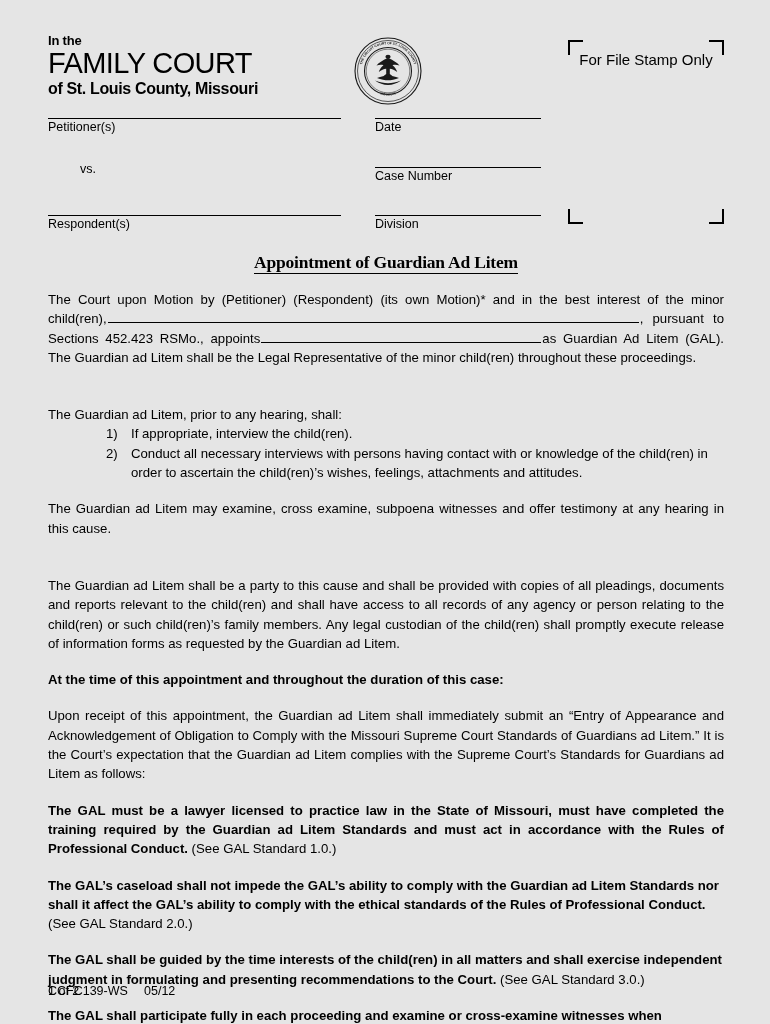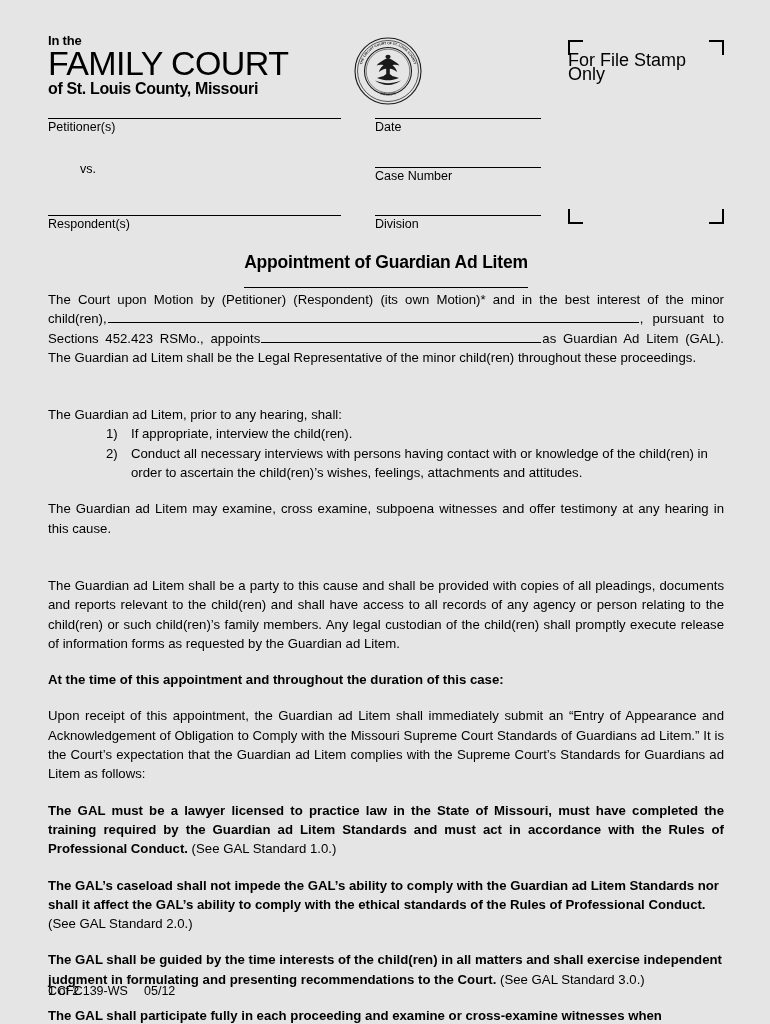--- a/index.html
+++ b/index.html
@@ -36,21 +36,21 @@
     top: 0;
     width: 300px;
   }
   .court-inthe {
     font-size: 13px;
     font-weight: bold;
     line-height: 14px;
     letter-spacing: -0.2px;
   }
   .court-name {
-    font-size: 34px;
+    font-size: 29px;
     font-weight: normal;
     line-height: 31px;
     letter-spacing: -0.6px;
     margin-top: 0px;
   }
   .court-county {
     font-size: 16px;
     font-weight: bold;
     line-height: 18px;
     letter-spacing: -0.35px;
@@ -82,21 +82,22 @@
   }
   .fs-tl { left: 0; top: 0; border-left: 2px solid #000; border-top: 2px solid #000; }
   .fs-tr { right: 0; top: 0; border-right: 2px solid #000; border-top: 2px solid #000; }
   .fs-bl { left: 0; bottom: 0; border-left: 2px solid #000; border-bottom: 2px solid #000; }
   .fs-br { right: 0; bottom: 0; border-right: 2px solid #000; border-bottom: 2px solid #000; }
   .fs-label {
     position: absolute;
     left: 0;
     top: 13px;
     width: 100%;
-    font-size: 18px;
+    text-align: center;
+    font-size: 15px;
     line-height: 14px;
   }
 
   
   .caption {
     position: absolute;
     left: 48px;
     top: 118px;
     width: 676px;
     height: 120px;
@@ -132,21 +133,22 @@
   }
   .doc-title {
     text-align: center;
     font-size: 17.5px;
     font-weight: bold;
     letter-spacing: -0.2px;
     margin: 0 0 12px 0;
   }
   .doc-title span {
     border-bottom: 1.6px solid #000;
-    padding-bottom: 15px;
+    padding-bottom: 1px;
+    font-family: Liberation Serif, serif;
   }
   p.body {
     font-size: 13.2px;
     line-height: 19.3px;
     margin: 17px 0 16px 0;
     text-align: justify;
   }
   p.body.left { text-align: left; }
   p.body.tight { margin-bottom: 0; }
   p.body.b { font-weight: bold; }

